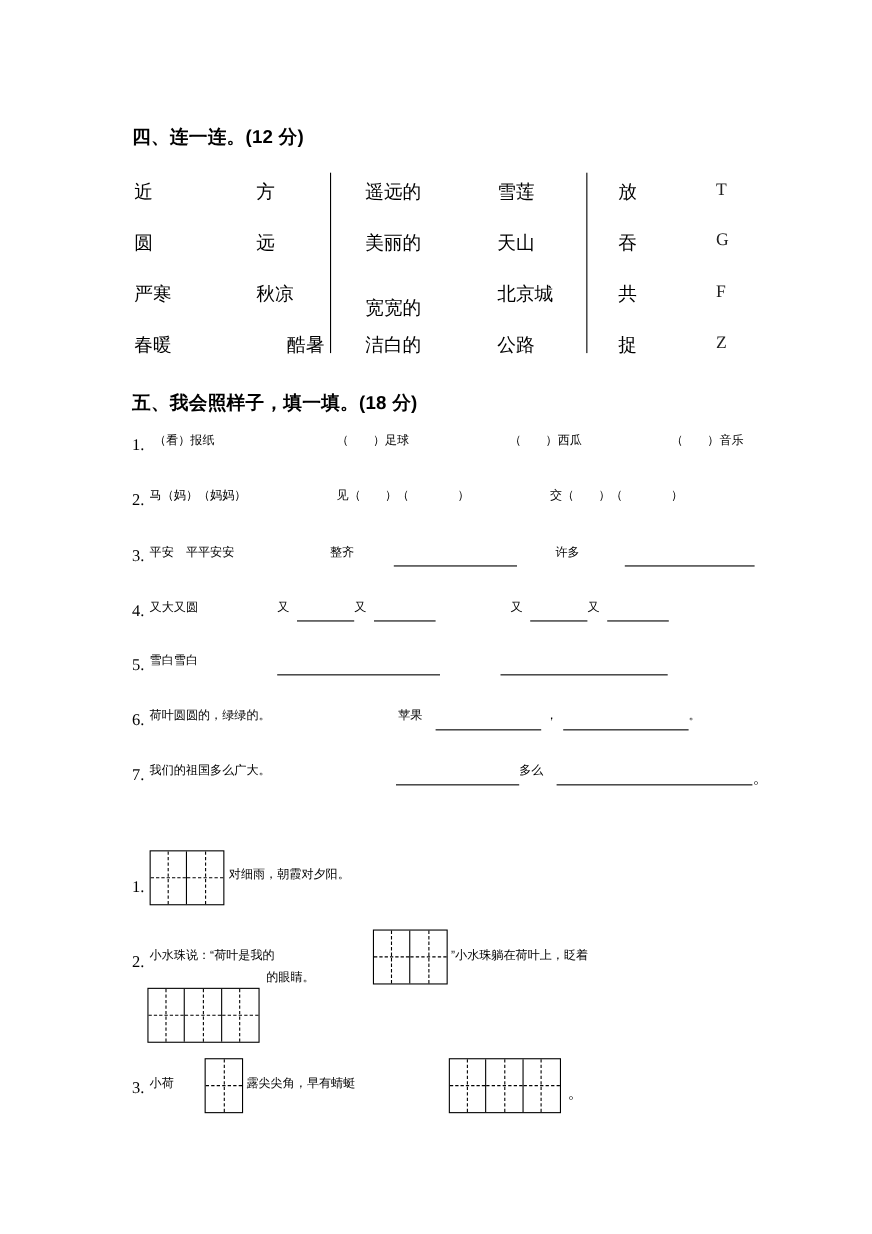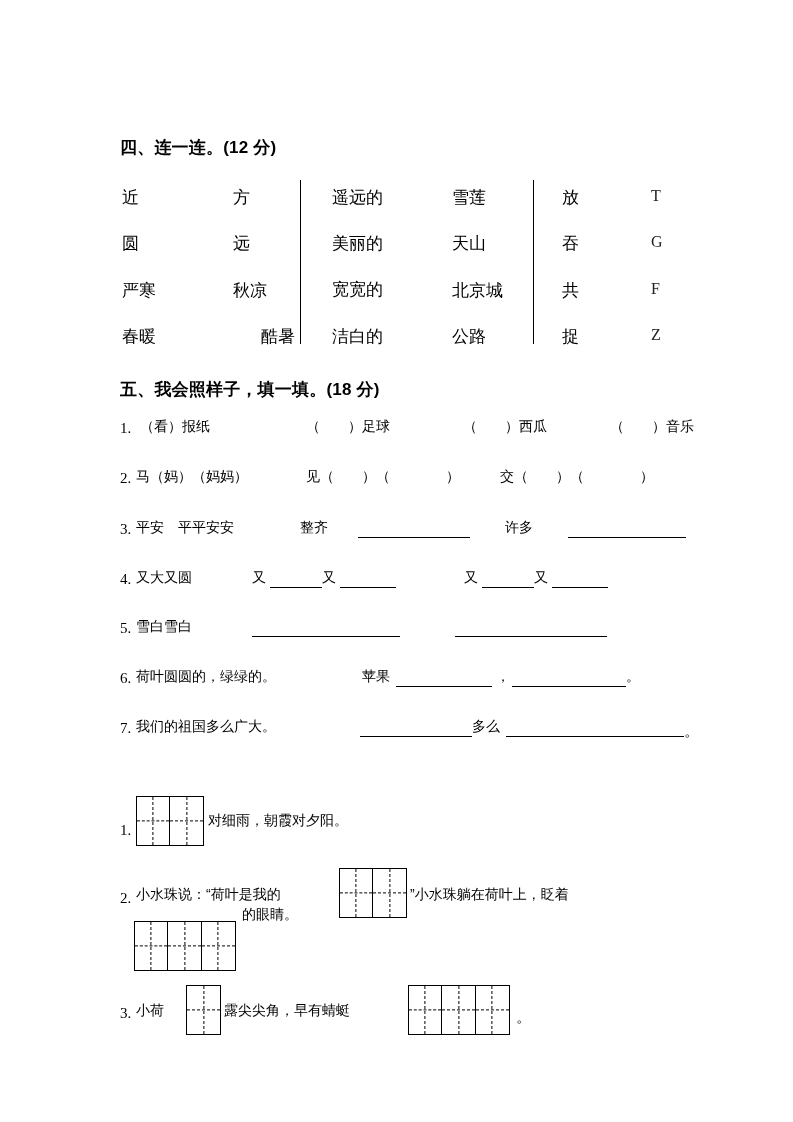--- a/index.html
+++ b/index.html
@@ -13,21 +13,20 @@
     position: relative;
     font-family: "Liberation Sans", "DejaVu Sans", sans-serif;
     color: #000000;
     overflow: hidden;
   }
   .page {
     position: absolute;
     left: 0; top: 0;
     width: 793px;
     height: 980px;
-    margin-top: 23px;
   }
 
   
   .sec-head {
     position: absolute;
     left: 120px;
     font-size: 17px;
     font-weight: 700;
     letter-spacing: 0.2px;
     white-space: nowrap;
@@ -46,21 +45,21 @@
   }
   .vdiv {
     position: absolute;
     width: 0;
     border-left: 1.6px solid #000;
   }
 
   
   .run {
     position: absolute;
-    font-size: 14px;
+    font-size: 11px;
     white-space: nowrap;
     line-height: 1;
   }
   .run.num {
     font-family: "Liberation Serif", "DejaVu Serif", serif;
     font-size: 15px;
   }
   .run.small {
     font-size: 15px;
   }
@@ -125,21 +124,21 @@
 
   <div class="match-cell" style="left:233px; top:163px;">方</div>
   <div class="match-cell" style="left:233px; top:209px;">远</div>
   <div class="match-cell" style="left:233px; top:256px;">秋凉</div>
   <div class="match-cell" style="left:233px; top:302px;padding-left:28px;">酷暑</div>
 
   <div class="vdiv" style="left:300px; top:157px; height:164px;"></div>
 
   <div class="match-cell" style="left:332px; top:163px;">遥远的</div>
   <div class="match-cell" style="left:332px; top:209px;">美丽的</div>
-  <div class="match-cell" style="left:332px; top:255px;text-align:right;">宽宽的</div>
+  <div class="match-cell" style="left:332px; top:268px;text-align:right;">宽宽的</div>
   <div class="match-cell" style="left:332px; top:302px;">洁白的</div>
 
   <div class="match-cell" style="left:452px; top:163px;">雪莲</div>
   <div class="match-cell" style="left:452px; top:209px;">天山</div>
   <div class="match-cell" style="left:452px; top:256px;text-align:right;">北京城</div>
   <div class="match-cell" style="left:452px; top:302px;">公路</div>
 
   <div class="vdiv" style="left:533px; top:157px; height:164px;"></div>
 
   <div class="match-cell" style="left:562px; top:163px;">放</div>

